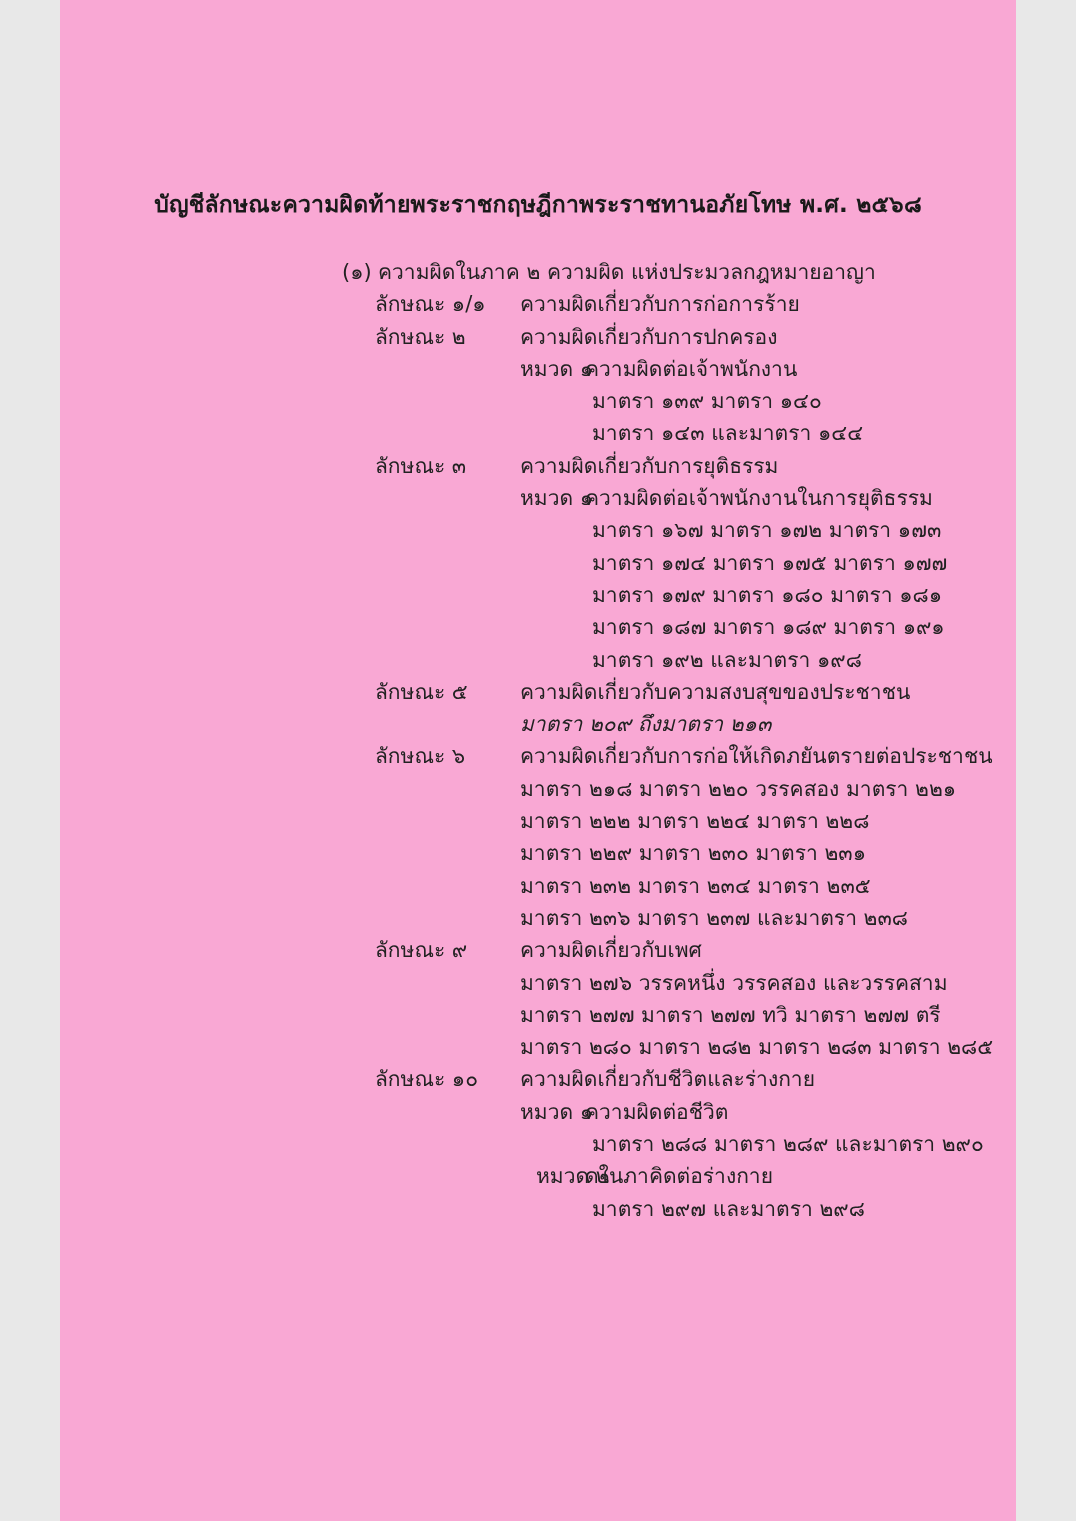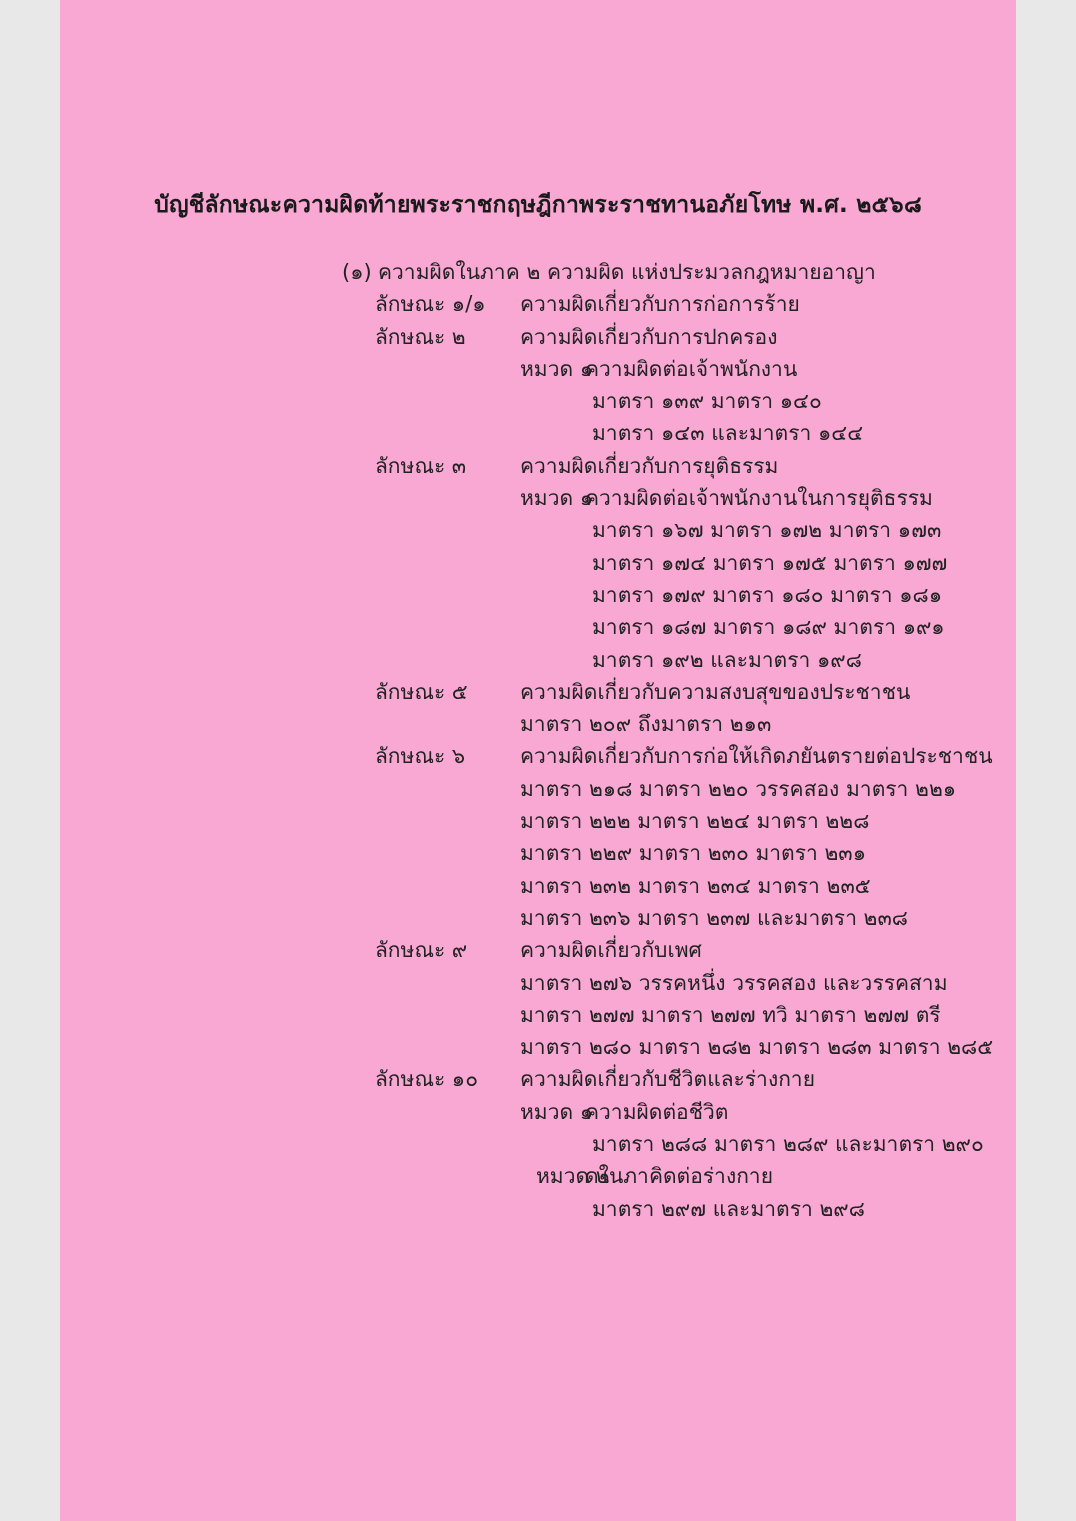--- a/index.html
+++ b/index.html
@@ -86,21 +86,21 @@
         <span class="seg" style="left: 252px;">มาตรา ๑๘๗ มาตรา ๑๘๙ มาตรา ๑๙๑</span>
       </div>
       <div class="row">
         <span class="seg" style="left: 252px;">มาตรา ๑๙๒ และมาตรา ๑๙๘</span>
       </div>
       <div class="row">
         <span class="seg" style="left: 35px;">ลักษณะ ๕</span>
         <span class="seg" style="left: 180px;">ความผิดเกี่ยวกับความสงบสุขของประชาชน</span>
       </div>
       <div class="row">
-        <span class="seg" style="left: 180px;">มาตรา ๒๐๙ ถึงมาตรา ๒๑๓</span>
+        <span class="seg" style="left: 180px; font-style: italic;">มาตรา ๒๐๙ ถึงมาตรา ๒๑๓</span>
       </div>
       <div class="row">
         <span class="seg" style="left: 35px;">ลักษณะ ๖</span>
         <span class="seg" style="left: 180px;">ความผิดเกี่ยวกับการก่อให้เกิดภยันตรายต่อประชาชน</span>
       </div>
       <div class="row">
         <span class="seg" style="left: 180px;">มาตรา ๒๑๘ มาตรา ๒๒๐ วรรคสอง มาตรา ๒๒๑</span>
       </div>
       <div class="row">
         <span class="seg" style="left: 180px;">มาตรา ๒๒๒ มาตรา ๒๒๔ มาตรา ๒๒๘</span>

